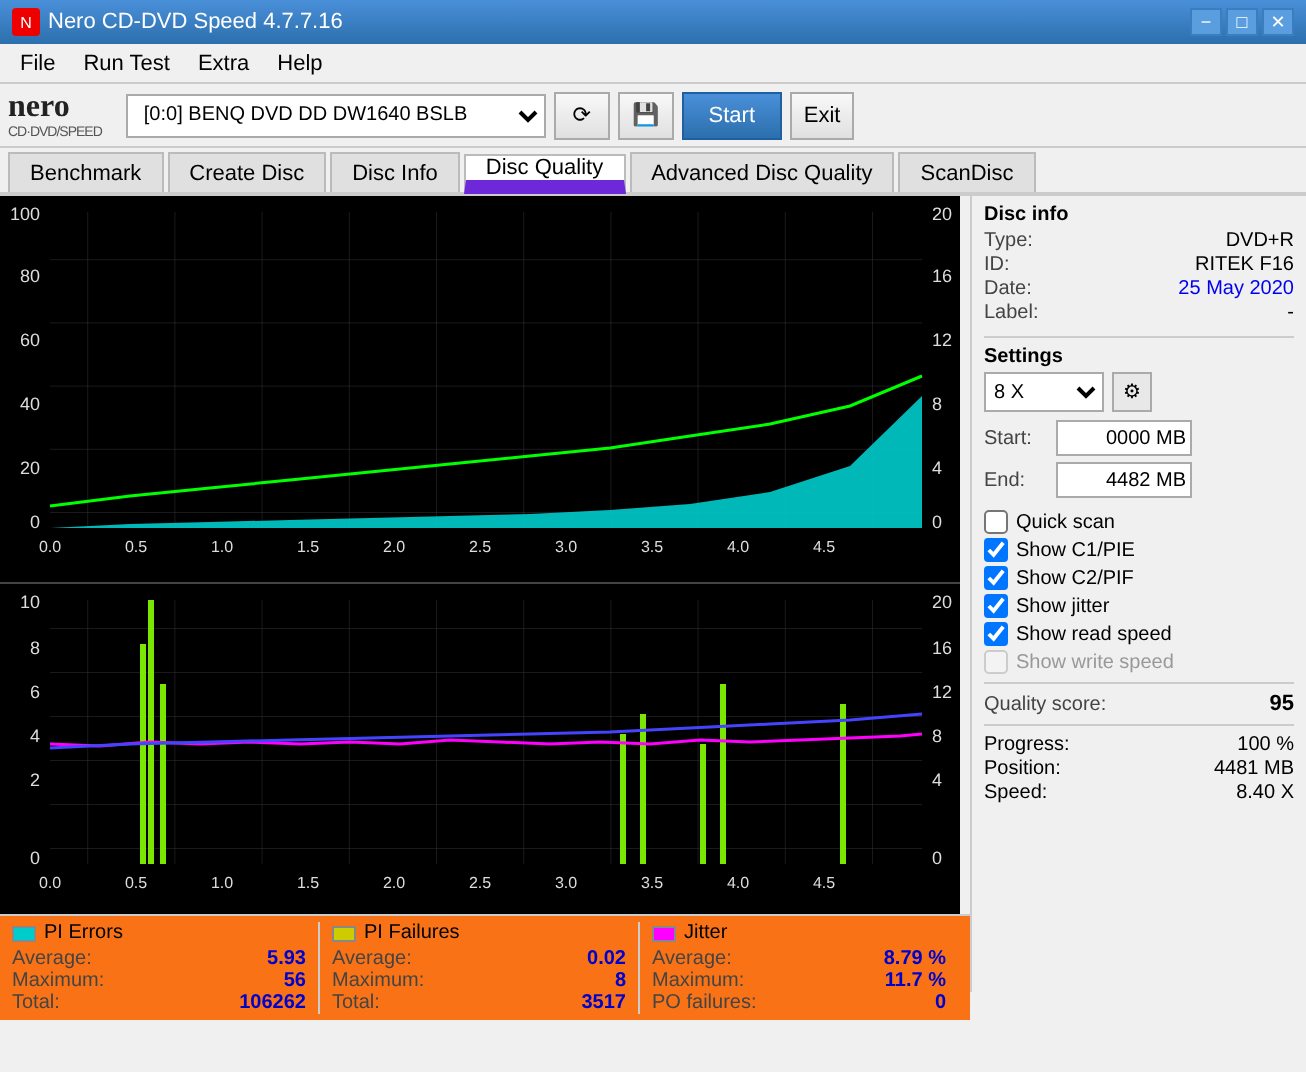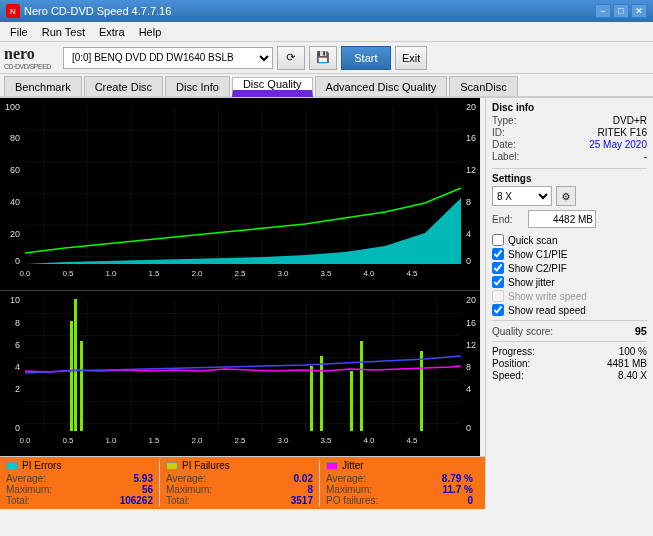--- a/index.html
+++ b/index.html
@@ -447,20 +447,24 @@
       <div class="settings-row">
         <select class="speed-select">
           <option>8 X</option>
           <option>Max</option>
           <option>2 X</option>
           <option>4 X</option>
         </select>
         <button class="settings-btn">⚙</button>
       </div>
       <div class="mb-row">
+        <span class="mb-label">Start:</span>
+        <input class="mb-input" type="text" value="0000 MB" style="">
+      </div>
+      <div class="mb-row">
         <span class="mb-label">End:</span>
         <input class="mb-input" type="text" value="4482 MB" style="">
       </div>
     </div>
 
     <div class="checkbox-row">
       <input type="checkbox" style="">
       <span>Quick scan</span>
     </div>
     <div class="checkbox-row">
@@ -469,26 +473,26 @@
     </div>
     <div class="checkbox-row">
       <input type="checkbox" checked="" style="">
       <span>Show C2/PIF</span>
     </div>
     <div class="checkbox-row">
       <input type="checkbox" checked="" style="">
       <span>Show jitter</span>
     </div>
     <div class="checkbox-row">
+      <input type="checkbox" checked="" style="">
+      <span>Show read speed</span>
+    </div>
+    <div class="checkbox-row">
       <input type="checkbox" disabled="" style="">
       <span style="color:#999;">Show write speed</span>
-    </div>
-    <div class="checkbox-row">
-      <input type="checkbox" checked="" style="">
-      <span>Show read speed</span>
     </div>
 
 
     <hr class="divider">
 
     
     <div class="quality-score-row">
       <span class="quality-score-label">Quality score:</span>
       <span class="quality-score-value">95</span>
     </div>

